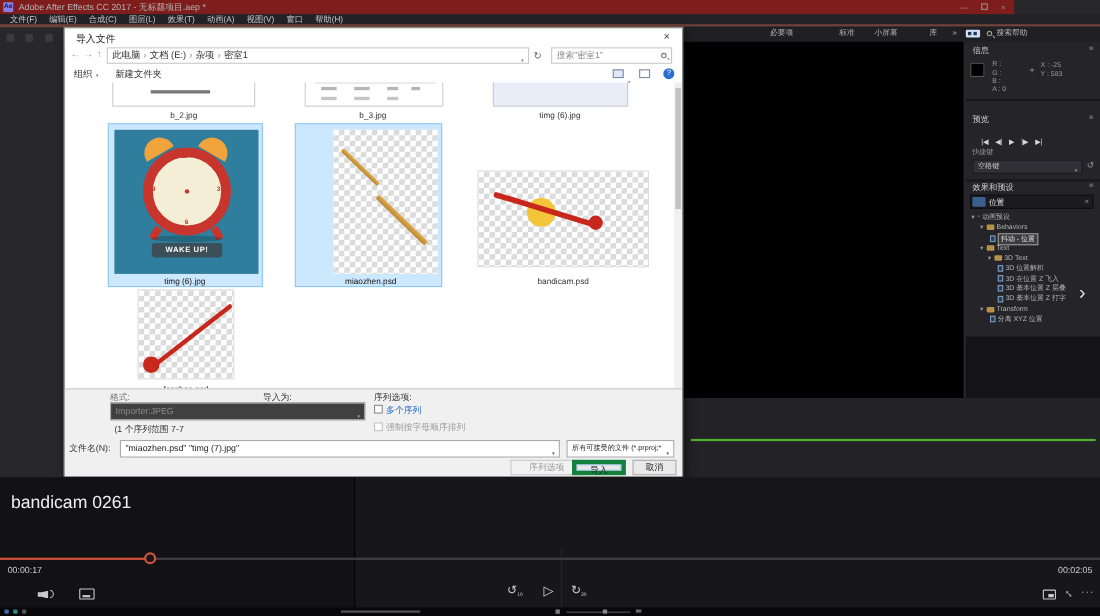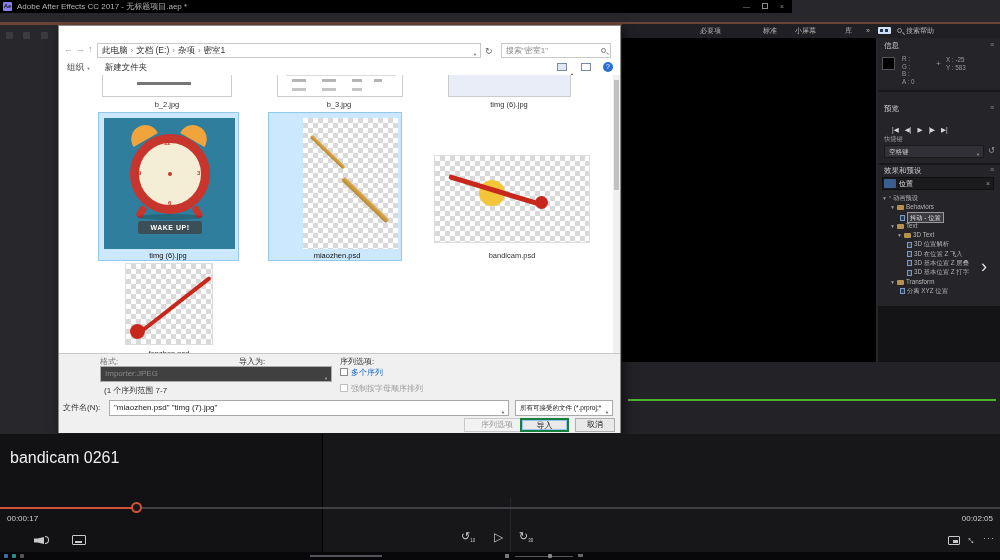--- a/index.html
+++ b/index.html
@@ -2,21 +2,21 @@
 <html><head>
 <meta charset="utf-8">
 <style>
   *{margin:0;padding:0;box-sizing:border-box}
   html,body{width:1000px;height:560px;overflow:hidden;background:#000}
   body{font-family:"Liberation Sans","DejaVu Sans",sans-serif}
   .screen{position:relative;width:1000px;height:560px;background:#28282c;overflow:hidden}
   .abs{position:absolute}
   .txt{white-space:nowrap}
   
-  .ae-titlebar{left:0;top:0;width:792px;height:13px;background:#000000;color:#b4b4b4;font-size:8px;line-height:13px}
+  .ae-titlebar{left:0;top:0;width:922px;height:13px;background:#7f1d1d;color:#b4b4b4;font-size:8px;line-height:13px}
   .ae-icon{left:3px;top:2px;width:9px;height:9px;background:#8a7fe8;color:#161039;font-size:6px;line-height:9px;text-align:center;font-weight:bold;border-radius:1px}
   .win-btns span{display:inline-block;margin-left:12px;color:#8f8f8f;font-size:7px}
   .win-sq{display:inline-block;width:6px;height:6px;border:1px solid #8f8f8f;margin-left:12px}
   .ae-menubar{left:0;top:13px;width:1000px;height:9px;background:#232327;color:#c9c9c9;font-size:7.5px;line-height:9px}
   .ae-menubar span{margin-left:9px}
   .accent-line{left:0;top:22px;width:1000px;height:3px;background:#6e4338}
   .left-strip{left:0;top:25px;width:58px;height:409px;background:#28282c}
   .tool-sq{display:inline-block;width:7px;height:7px;background:#3a3a3f;margin:4px 0 0 6px;border-radius:1px}
   
   .topbar{left:622px;top:24px;width:378px;height:14px;background:#202024;color:#b5b5b5;font-size:7px;line-height:14px}
@@ -81,21 +81,21 @@
   .redbar{position:absolute;background:#c8271c;border-radius:2px;transform-origin:left center}
   .ball{position:absolute;border-radius:50%;background:#c8271c}
   
   .ctrl{position:absolute;left:0;top:327px;width:561px;height:80px;background:#f0f0f0;border-top:1px solid #c9c9c9;font-size:8px;color:#333}
   .combo{position:absolute;border:1px solid #aaa;background:#fff;font-size:8px;line-height:14px;padding-left:4px;color:#222;white-space:nowrap;overflow:hidden}
   .combo .car{position:absolute;right:3px;top:5px;font-size:4px;color:#555}
   .combo.dis{background:#404040;color:#8a8a8a}
   .cb{display:inline-block;width:8px;height:8px;border:1px solid #8a8a8a;background:#fff;vertical-align:-1px;margin-right:3px}
   .btn{position:absolute;height:14px;border:1px solid #adadad;background:#e9e9e9;font-size:8px;text-align:center;line-height:12px;color:#222}
   .btn.dis{color:#9a9a9a;border-color:#c9c9c9;background:#f2f2f2}
-  .btn.primary{border:2px solid #15803d;box-shadow:inset 0 0 0 1px #9cc3f0}
+  .btn.primary{border:4px solid #15803d;box-shadow:inset 0 0 0 1px #9cc3f0}
   
   .player{left:0;top:434px;width:1000px;height:118px;background:#17171a}
   .pl-left{position:absolute;left:0;top:0;width:322px;height:118px;background:#121215}
   .pl-seam{position:absolute;left:322px;top:0;width:1px;height:118px;background:#000}
   .pl-seam2{position:absolute;left:510px;top:64px;width:1px;height:54px;background:#26262a}
   .pl-title{position:absolute;left:10px;top:15px;font-size:16px;color:#efefef}
   .track{position:absolute;top:73px;height:2px}
   .handle{position:absolute;left:131px;top:68px;width:11px;height:11px;border:2px solid #d0523c;border-radius:50%;background:#17171a}
   .ptime{position:absolute;top:80px;font-size:8px;color:#cfcfcf}
   .picon{position:absolute;color:#c9c9c9}
@@ -117,20 +117,31 @@
 <body>
 
 <div class="screen">
 
   <div class="abs ae-titlebar">
     <div class="abs ae-icon">Ae</div>
     <span class="abs txt" style="left:17px">Adobe After Effects CC 2017 - 无标题项目.aep *</span>
     <span class="abs win-btns" style="right:8px;top:0"><span>—</span><span class="win-sq"></span><span>×</span></span>
   </div>
 
+  <div class="abs ae-menubar">
+    <span>文件(F)</span>
+    <span>编辑(E)</span>
+    <span>合成(C)</span>
+    <span>图层(L)</span>
+    <span>效果(T)</span>
+    <span>动画(A)</span>
+    <span>视图(V)</span>
+    <span>窗口</span>
+    <span>帮助(H)</span>
+  </div>
   <div class="abs accent-line"></div>
 
   <div class="abs left-strip">
     <span class="tool-sq"></span>
     <span class="tool-sq"></span>
     <span class="tool-sq"></span>
   </div>
 
   <div class="abs topbar">
     <span class="tab" style="left:78px">必要项</span>
@@ -195,20 +206,24 @@
       <div class="trow" style="padding-left:20px"><span class="docic"></span><span>分离 XYZ 位置</span></div>
     </div>
   </div>
   <span class="abs bigchev">›</span>
   <div class="abs belowright"></div>
 
   <div class="abs timeline"></div>
   <div class="abs greenline"></div>
 
   <div class="abs dialog">
+    <div class="dlg-title">
+      <span class="t">导入文件</span>
+      <span class="dlg-x">×</span>
+    </div>
     <div class="addr">
       <span class="navb" style="left:5px">←</span>
       <span class="navb" style="left:17px">→</span>
       <span class="navb" style="left:29px">↑</span>
       <div class="crumbfield">
         <span style="margin-left:4px">此电脑</span><span class="sep">›</span><span>文档 (E:)</span><span class="sep">›</span><span>杂项</span><span class="sep">›</span><span>密室1</span>
         <span class="car">▼</span>
       </div>
       <span class="refr">↻</span>
       <div class="srchfield"><span>搜索"密室1"</span>

